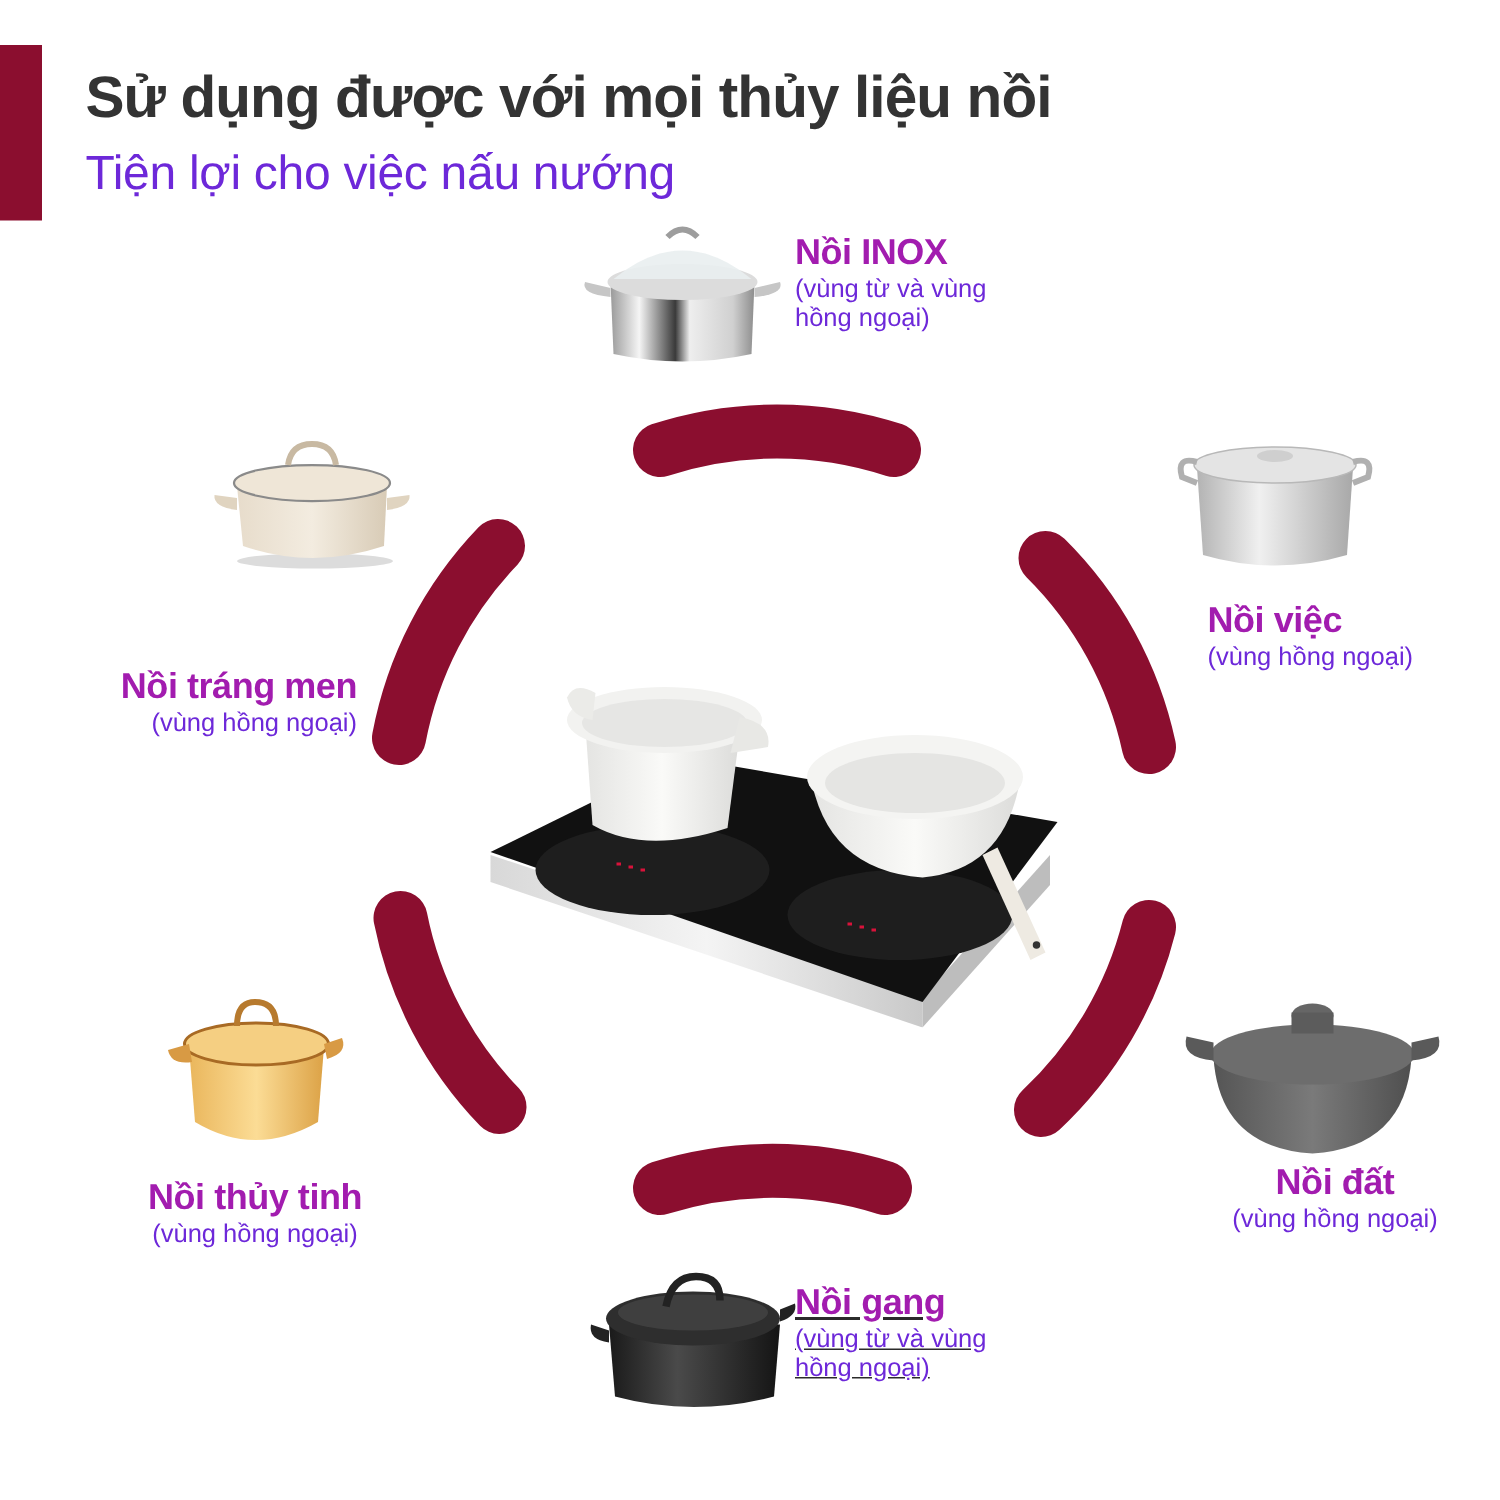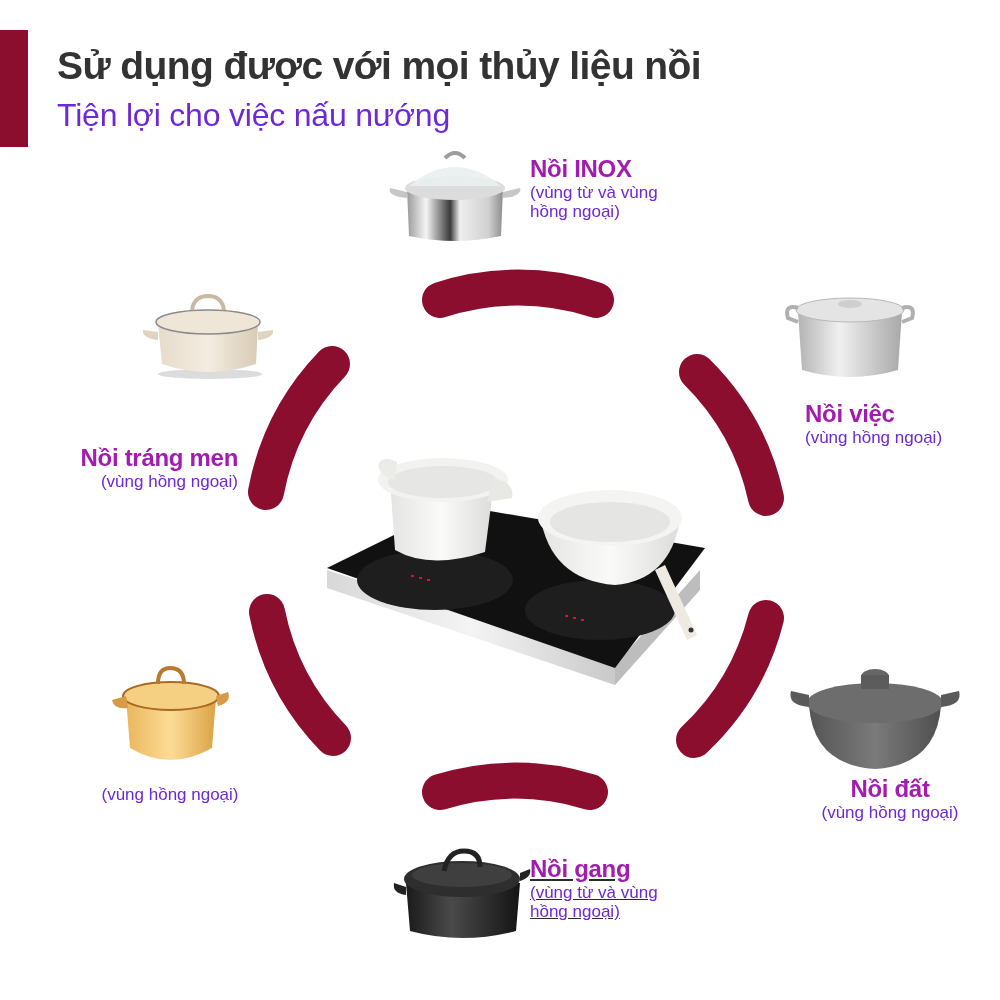--- a/index.html
+++ b/index.html
@@ -149,20 +149,21 @@
         <stop offset="1" stop-color="#d99a36"></stop>
     </linearGradient>
   </defs>
   <path d="M 18 38 L 22 88 Q 62 112 104 88 L 108 38 Z" fill="url(#glassg)" opacity="0.92"></path>
   <ellipse cx="63" cy="36" rx="48" ry="14" fill="#f5cf82" stroke="#a86a24" stroke-width="2"></ellipse>
   <path d="M 50 24 Q 50 8 62 8 Q 76 8 76 24" stroke="#b77a2e" stroke-width="4" fill="none"></path>
   <path d="M 18 36 L 4 40 Q 6 50 20 48 Z" fill="#d89a44"></path>
   <path d="M 108 36 L 120 32 Q 124 42 110 46 Z" fill="#d89a44"></path>
 </svg>
 <div class="label center" style="left:75px; top:785px; width:190px;">
+  <div class="name">Nồi thủy tinh</div>
   <div class="note">(vùng hồng ngoại)</div>
 </div>
 
 <svg class="pot" style="left:785px; top:665px; width:180px; height:110px;" viewBox="0 0 180 110">
   <defs>
     <linearGradient id="clayg" x1="0" y1="0" x2="1" y2="0">
       <stop offset="0" stop-color="#555555"></stop>
         <stop offset="0.5" stop-color="#7a7a7a"></stop>
         <stop offset="1" stop-color="#4f4f4f"></stop>
     </linearGradient>

